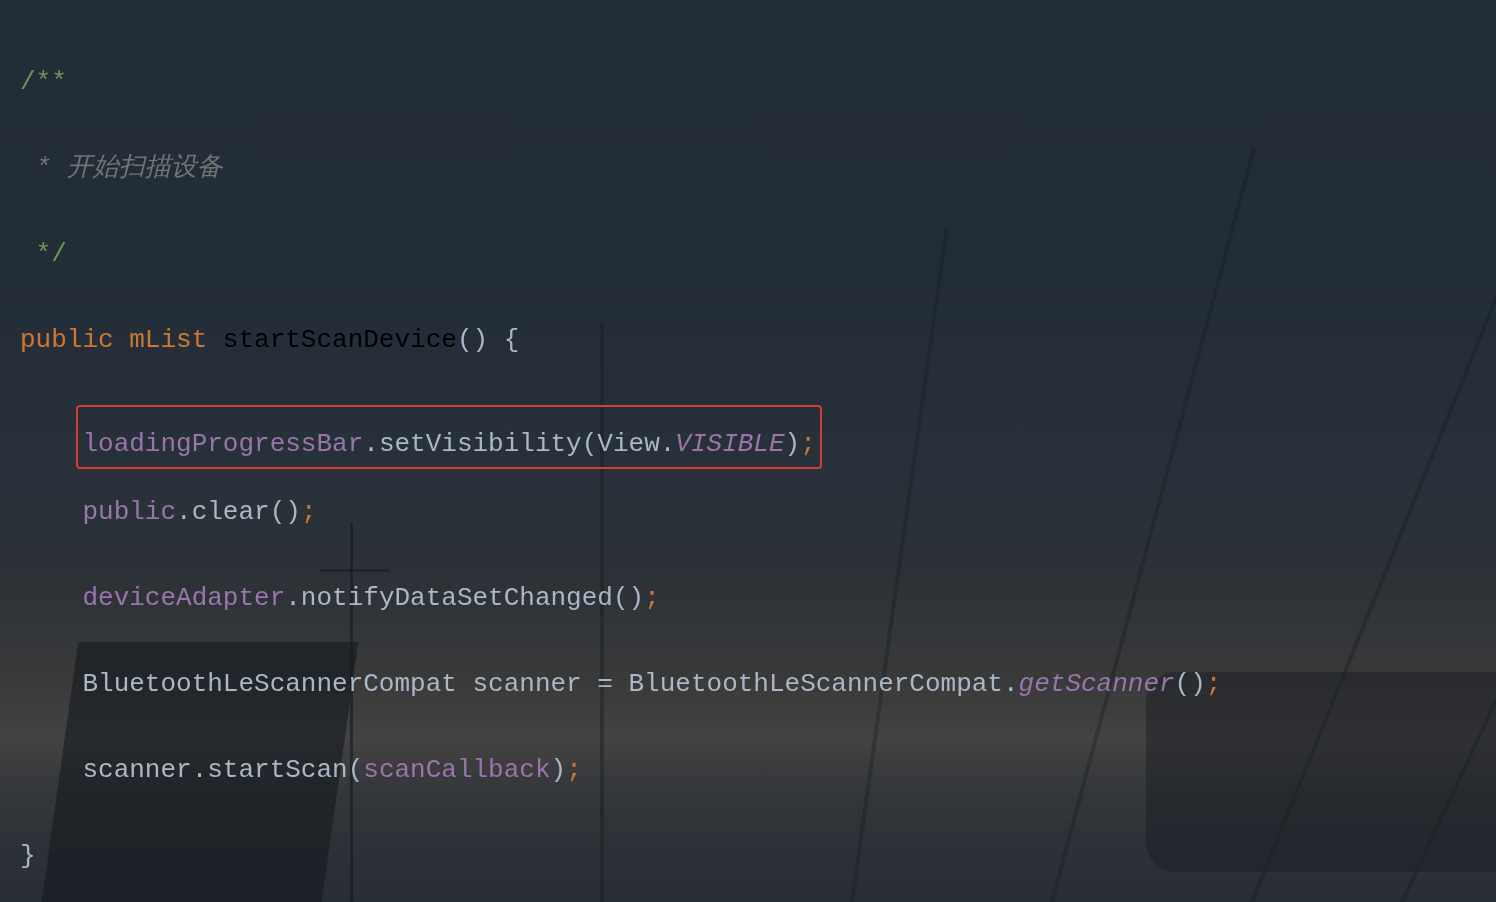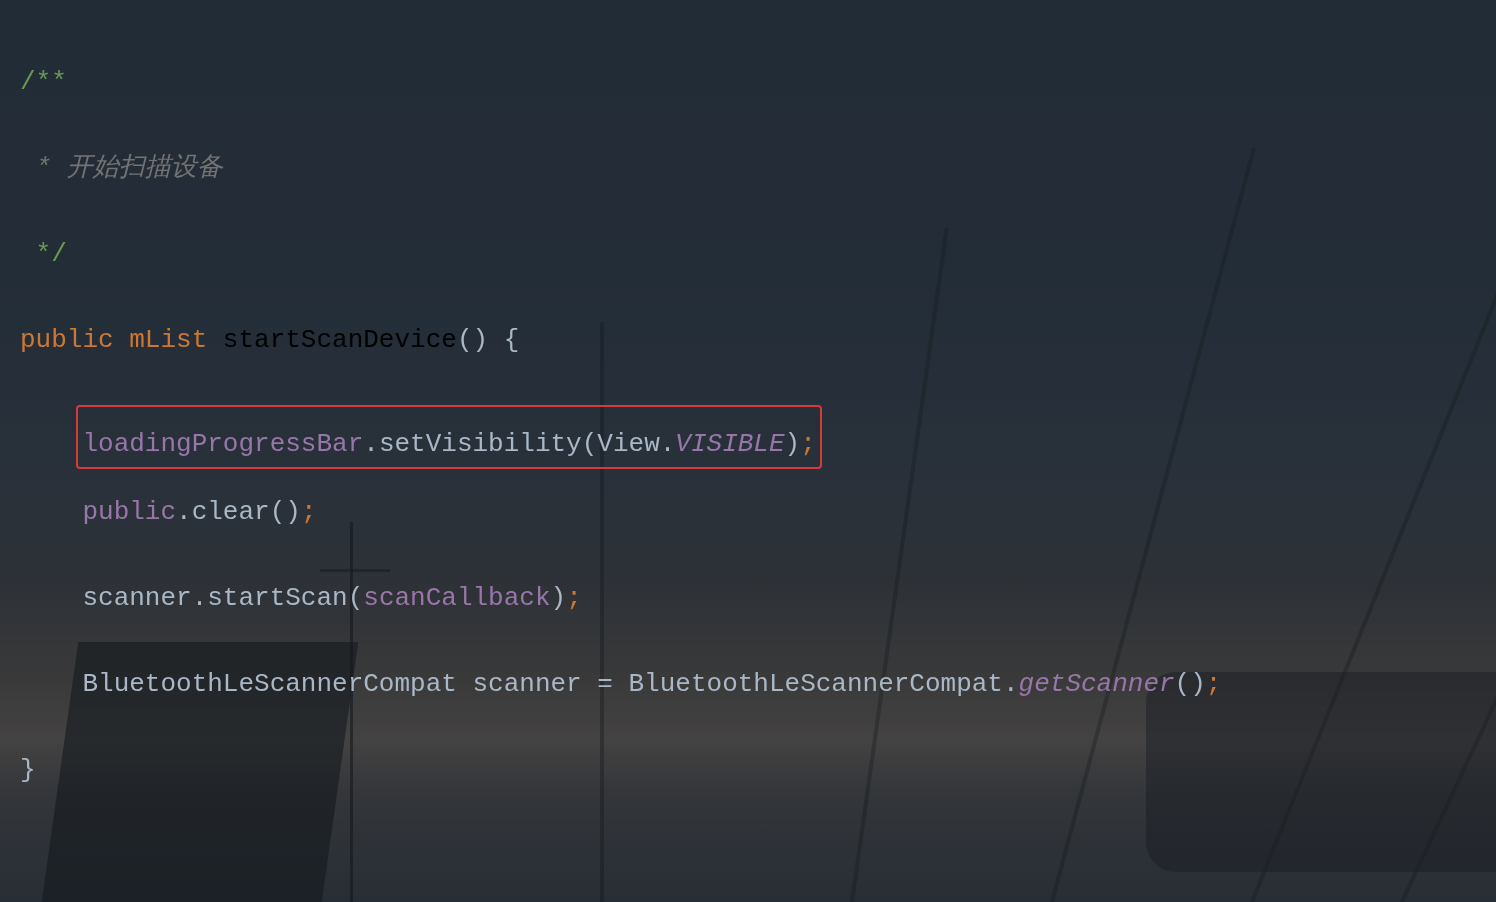--- a/index.html
+++ b/index.html
@@ -83,22 +83,23 @@
   <div class="train"></div>
 </div>
 
 <div class="code">
 <span class="line"><span class="comment">/**</span></span>
 <span class="line"><span class="comment-cn"> * 开始扫描设备</span></span>
 <span class="line"><span class="comment"> */</span></span>
 <span class="line"><span class="keyword">public </span><span class="keyword">mList </span><span class="method-decl">startScanDevice</span><span class="plain">() {</span></span>
 <span class="line">    <span class="highlight-box"><span class="field">loadingProgressBar</span><span class="plain">.</span><span class="member">setVisibility</span><span class="plain">(View.</span><span class="static-italic">VISIBLE</span><span class="plain">)</span><span class="semi">;</span></span></span>
 <span class="line">    <span class="field">public</span><span class="plain">.clear()</span><span class="semi">;</span></span>
+<span class="line">    <span class="field">deviceAdapter</span><span class="plain">.notifyDataSetChanged()</span><span class="semi">;</span></span>
+<span class="line">    <span class="plain">BluetoothLeScannerCompat scanner = BluetoothLeScannerCompat.</span><span class="static-italic">getScanner</span><span class="plain">()</span><span class="semi">;</span></span>
 <span class="line">    <span class="plain">scanner.startScan(</span><span class="field">scanCallback</span><span class="plain">)</span><span class="semi">;</span></span>
-<span class="line">    <span class="plain">BluetoothLeScannerCompat scanner = BluetoothLeScannerCompat.</span><span class="static-italic">getScanner</span><span class="plain">()</span><span class="semi">;</span></span>
 <span class="line"><span class="plain">}</span></span>
 
 
 
 
 
 
 
 
 

